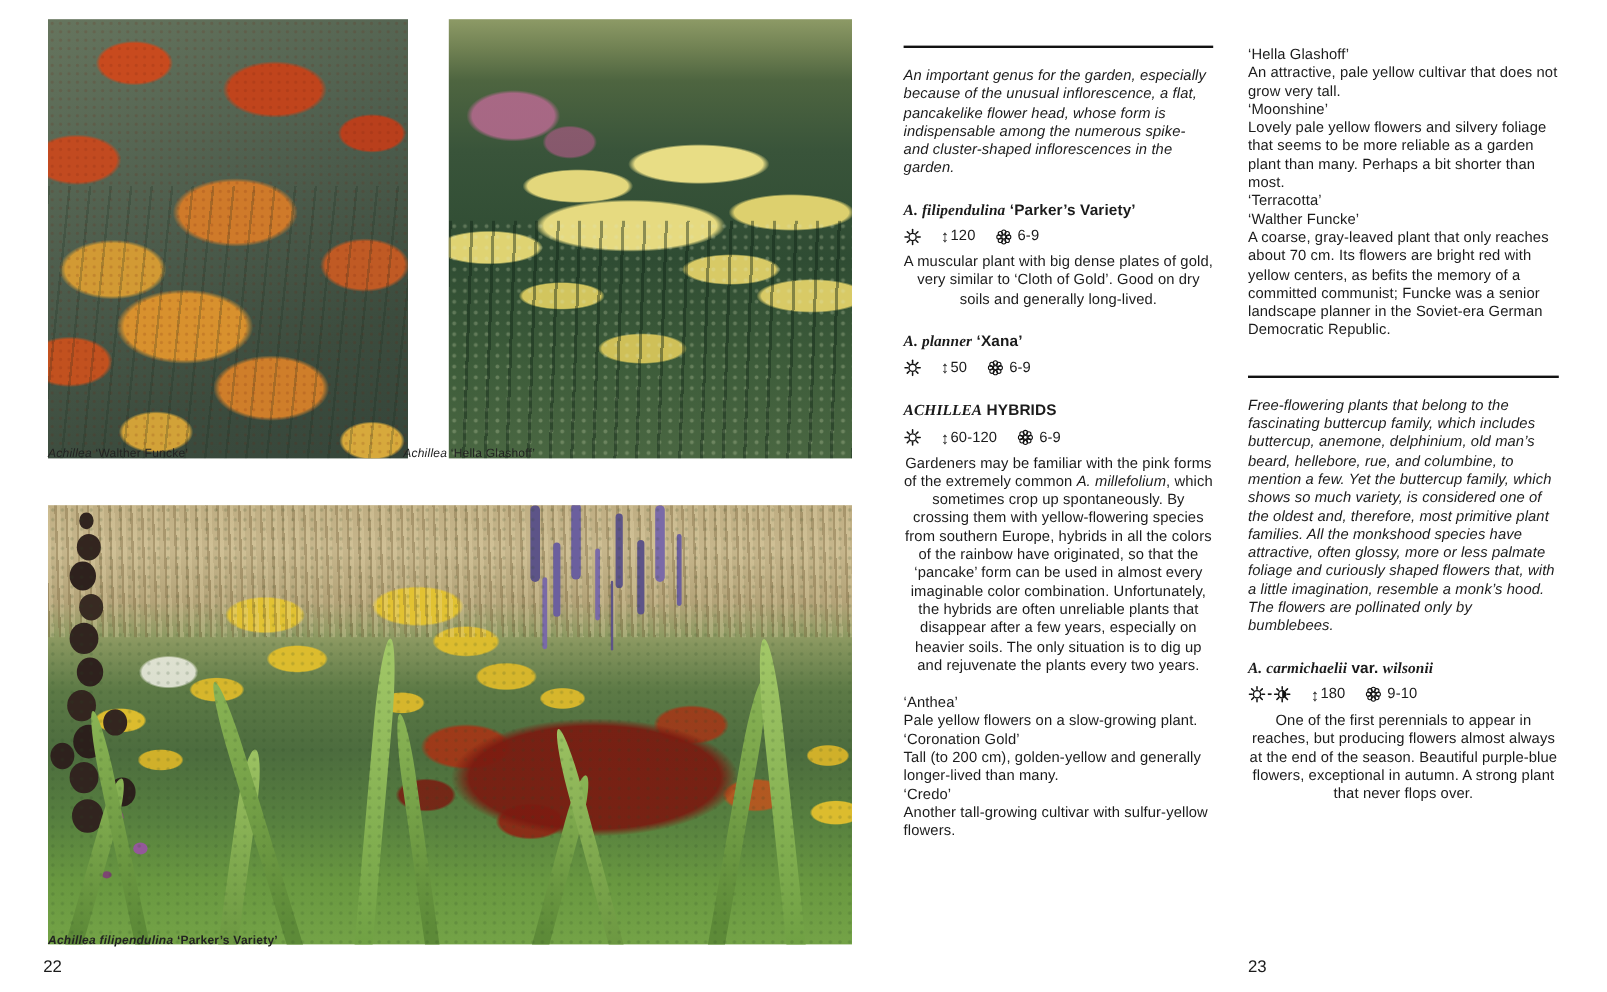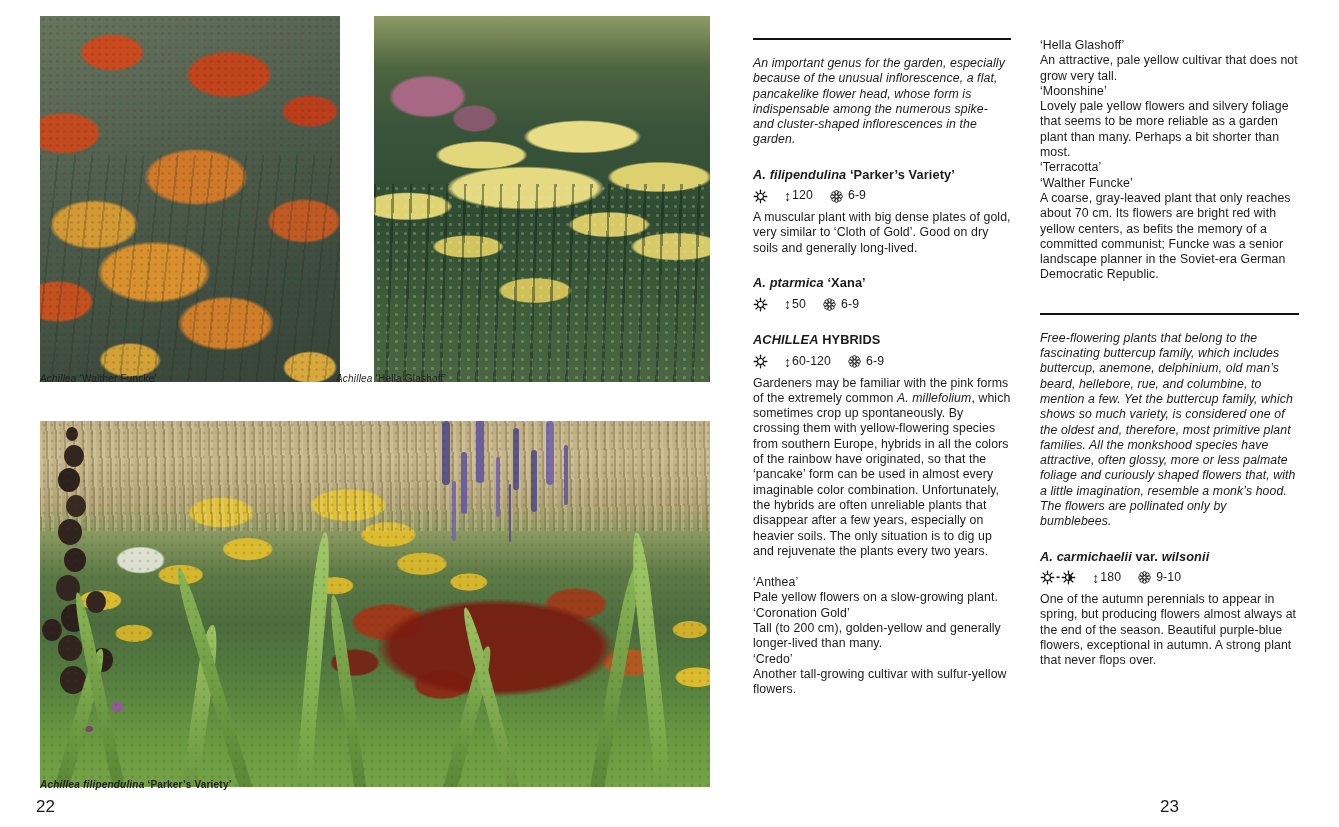--- a/index.html
+++ b/index.html
@@ -99,46 +99,46 @@
   .b8{left:70%;width:12px;height:192px;transform:rotate(-15deg);background:linear-gradient(180deg,#9cc262,#6a9640);}
   .b9{left:82%;width:14px;height:230px;transform:rotate(10deg);}
   .b10{left:92%;width:16px;height:262px;transform:rotate(-6deg);background:linear-gradient(180deg,#a3c868,#6fa043);}
 
   
   .caption{position:absolute;font-size:10px;letter-spacing:.2px;color:#222;}
   .caption .it{font-style:italic;}
   #cap1{left:40px;top:373px;}
   #cap2{left:336px;top:373px;}
   #cap3{left:40px;top:779px;font-weight:bold;}
-  .pagenum{position:absolute;font-size:17px;color:#1b1b1b;}
+  .pagenum{position:absolute;font-size:14px;color:#1b1b1b;}
   #pn-left{left:36px;top:797px;}
-  #pn-right{left:1040px;width:259px;top:797px;text-align:center;}
+  #pn-right{left:1040px;width:259px;top:797px;text-align:left;}
 
   
   .col{position:absolute;top:30px;font-size:12.3px;line-height:15.3px;letter-spacing:.1px;}
   #col1{left:753px;width:258px;}
   #col2{left:1040px;width:259px;}
   .rule{height:2px;background:#121212;}
   #col1 .rule{margin-top:8px;}
   #col2 .rule{margin-top:30px;}
   h1{margin:12px 0 0;font-size:19px;line-height:21px;font-weight:bold;font-style:italic;letter-spacing:.2px;}
   h1 .family{font-style:normal;font-weight:normal;font-size:12.3px;letter-spacing:.1px;margin-left:5px;}
   p{margin:0;}
   .intro{margin-top:16px;font-style:italic;}
   .species{margin-top:19px;}
   .sp-name{font-weight:bold;font-size:12.8px;}
-  .sp-name .it{font-style:italic;}
+  .sp-name .it{font-style:italic;font-family:Liberation Serif, serif;}
   .icon-row{display:flex;align-items:center;margin-top:5px;height:18px;}
   .icon-row svg{display:block;}
   .icon-row .num{margin:0 0 0 1px;}
   .gap-lg{width:16px;}
   .gap-sm{width:3px;}
   .sun-dash{font-weight:bold;margin:0 1px;}
   .arrow{font-size:14px;line-height:14px;}
-  .species p{margin-top:5px;}
+  .species p{margin-top:5px;text-align:center;}
   .cv-list{margin-top:16px;}
   #col2 .cv-list{margin-top:8px;}
 </style>
 </head>
 <body>
 
 <div class="spread">
 
   <figure class="photo" id="photo-walther"></figure>
 
@@ -210,21 +210,21 @@
             </g>
           </svg>
         <span class="gap-sm"></span>
         <span class="num">6-9</span>
       </div>
       <p>A muscular plant with big dense plates of gold, very similar to ‘Cloth of Gold’. Good on dry soils and generally long-lived.</p>
     </div>
 
     <div class="species">
       <div class="sp-name">
-        <span class="it">A. ptarmica</span><span> ‘Xana’</span>
+        <span class="it">A. planner</span><span> ‘Xana’</span>
       </div>
       <div class="icon-row">
         <svg width="15" height="15" viewBox="0 0 20 20">
             <circle cx="10" cy="10" r="4" fill="none" stroke="#111" stroke-width="1.5"></circle>
             <g stroke="#111" stroke-width="1.7" stroke-linecap="round">
               <line x1="10" y1="1.6" x2="10" y2="4.6"></line>
               <line x1="10" y1="15.4" x2="10" y2="18.4"></line>
               <line x1="1.6" y1="10" x2="4.6" y2="10"></line>
               <line x1="15.4" y1="10" x2="18.4" y2="10"></line>
               <line x1="4.1" y1="4.1" x2="6.2" y2="6.2"></line>
@@ -366,20 +366,20 @@
               <circle cx="13.8" cy="13.8" r="2.4"></circle>
               <circle cx="10" cy="15.4" r="2.4"></circle>
               <circle cx="6.2" cy="13.8" r="2.4"></circle>
               <circle cx="4.6" cy="10" r="2.4"></circle>
               <circle cx="6.2" cy="6.2" r="2.4"></circle>
             </g>
           </svg>
         <span class="gap-sm"></span>
         <span class="num">9-10</span>
       </div>
-      <p>One of the autumn perennials to appear in spring, but producing flowers almost always at the end of the season. Beautiful purple-blue flowers, exceptional in autumn. A strong plant that never flops over.</p>
+      <p>One of the first perennials to appear in reaches, but producing flowers almost always at the end of the season. Beautiful purple-blue flowers, exceptional in autumn. A strong plant that never flops over.</p>
     </div>
   </div>
 
   <div class="pagenum" id="pn-left">22</div>
   <div class="pagenum" id="pn-right">23</div>
 
 </div>
 
 </body></html>

